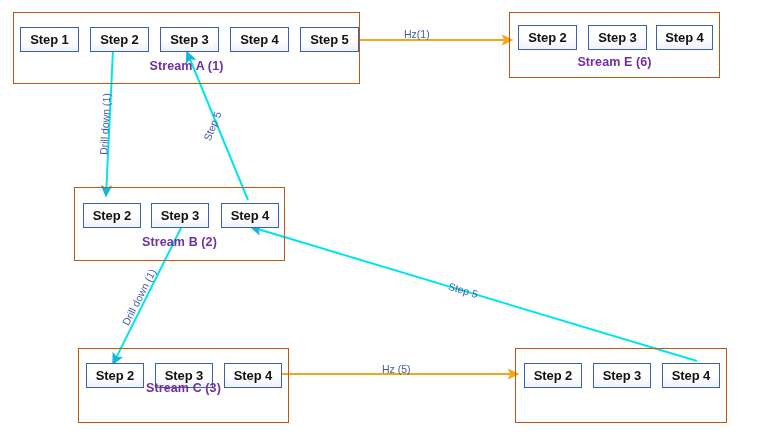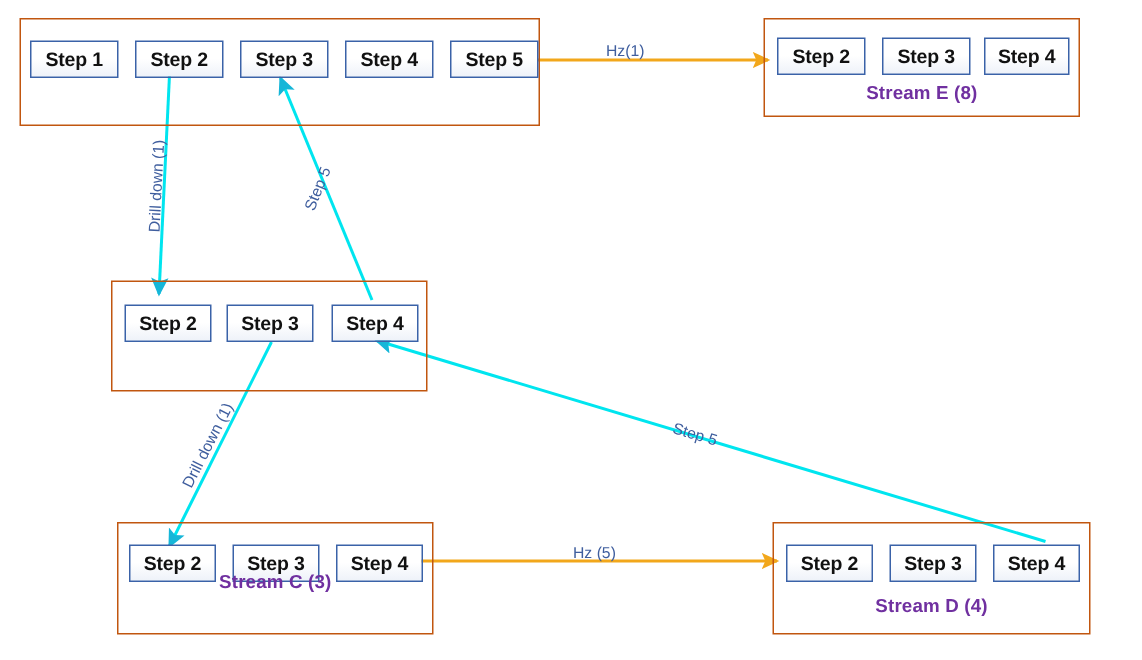--- a/index.html
+++ b/index.html
@@ -94,42 +94,43 @@
   <div class="edge-label" style="left:448px;top:284px;transform:rotate(16.7deg);">Step 5</div>
 
   <div class="edge-label orange-lbl" style="left:382px;top:363px;">Hz (5)</div>
 
   <div class="stream" style="left:13px;top:12px;width:347px;height:72px;">
     <div class="step" style="left:6px;top:14px;width:59px;height:25px;">Step 1</div>
     <div class="step" style="left:76px;top:14px;width:59px;height:25px;">Step 2</div>
     <div class="step" style="left:146px;top:14px;width:59px;height:25px;">Step 3</div>
     <div class="step" style="left:216px;top:14px;width:59px;height:25px;">Step 4</div>
     <div class="step" style="left:286px;top:14px;width:59px;height:25px;">Step 5</div>
+    <div class="stream-label" style="top:46px;">Stream A (1)</div>
   </div>
 
   <div class="stream" style="left:509px;top:12px;width:211px;height:66px;">
     <div class="step" style="left:8px;top:12px;width:59px;height:25px;">Step 2</div>
     <div class="step" style="left:78px;top:12px;width:59px;height:25px;">Step 3</div>
     <div class="step" style="left:146px;top:12px;width:57px;height:25px;">Step 4</div>
-    <div class="stream-label" style="top:42px;">Stream E (8)</div>
+    <div class="stream-label" style="top:42px;">Stream E (6)</div>
   </div>
 
   <div class="stream" style="left:74px;top:187px;width:211px;height:74px;">
     <div class="step" style="left:8px;top:15px;width:58px;height:25px;">Step 2</div>
     <div class="step" style="left:76px;top:15px;width:58px;height:25px;">Step 3</div>
     <div class="step" style="left:146px;top:15px;width:58px;height:25px;">Step 4</div>
+    <div class="stream-label" style="top:47px;">Stream B (2)</div>
   </div>
 
   <div class="stream" style="left:78px;top:348px;width:211px;height:75px;">
     <div class="step" style="left:7px;top:14px;width:58px;height:25px;">Step 2</div>
     <div class="step" style="left:76px;top:14px;width:58px;height:25px;">Step 3</div>
     <div class="step" style="left:145px;top:14px;width:58px;height:25px;">Step 4</div>
     <div class="stream-label" style="top:32px;">Stream C (3)</div>
   </div>
 
   <div class="stream" style="left:515px;top:348px;width:212px;height:75px;">
     <div class="step" style="left:8px;top:14px;width:58px;height:25px;">Step 2</div>
     <div class="step" style="left:77px;top:14px;width:58px;height:25px;">Step 3</div>
     <div class="step" style="left:146px;top:14px;width:58px;height:25px;">Step 4</div>
-    <div class="stream-label" style="top:48px;">Stream D (4)</div>
   </div>
 
 </div>
 
 </body></html>

